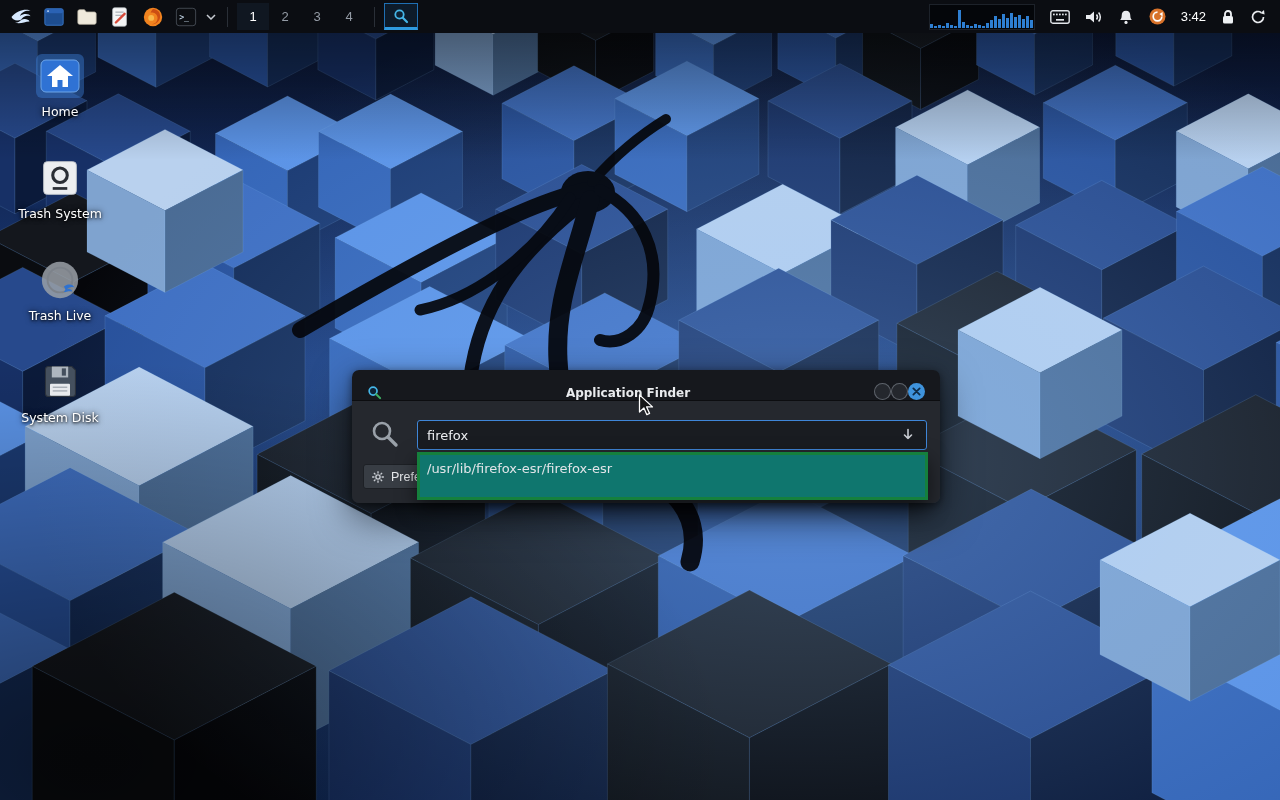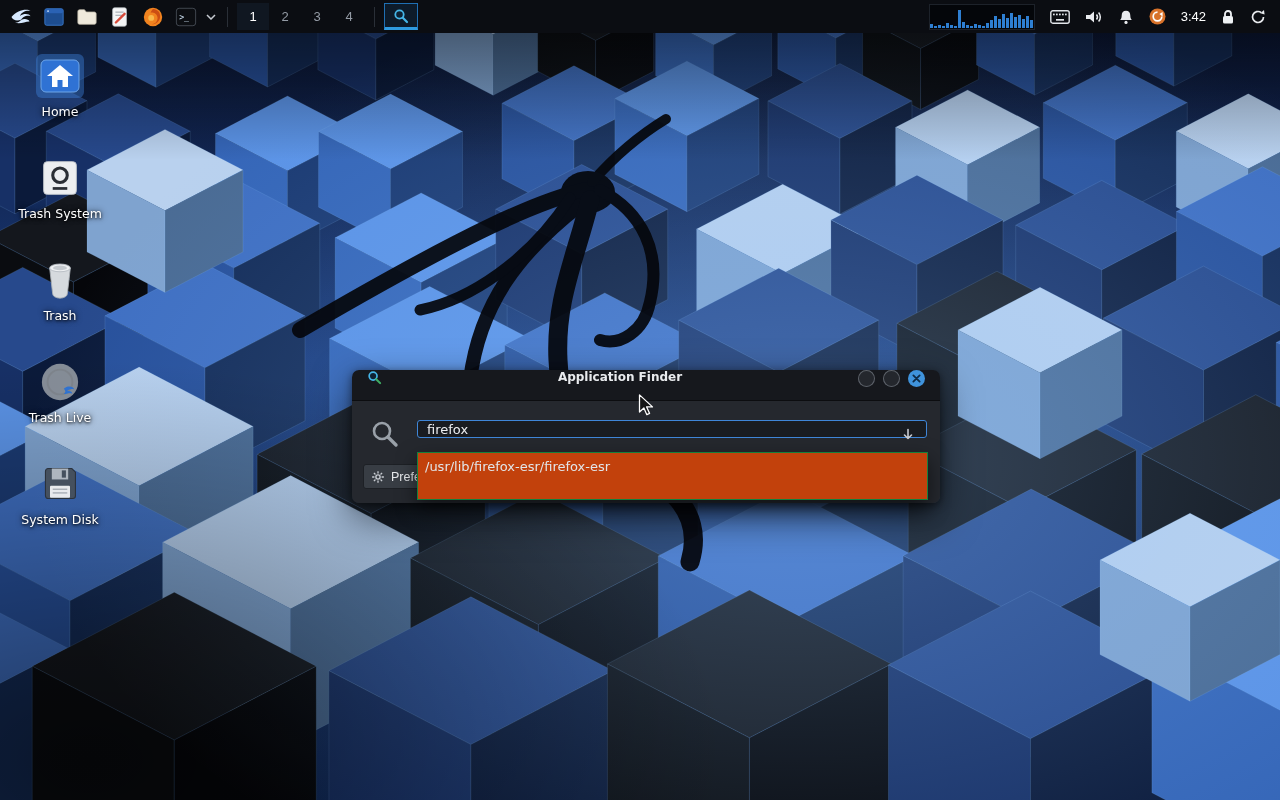--- a/index.html
+++ b/index.html
@@ -30,39 +30,39 @@
   
   .dicons{position:absolute;left:16px;top:54px;width:88px;display:flex;flex-direction:column;gap:37px;z-index:5;}
   .dicon{display:flex;flex-direction:column;align-items:center;gap:6px;justify-content:center;}
   .dicon .label{color:#fff;font-size:12.5px;text-shadow:0 1px 3px #000,0 0 6px rgba(0,0,0,.85);white-space:nowrap;}
   .dicon .glyph{width:48px;height:44px;display:flex;align-items:center;justify-content:center;}
   .dicon.selected .glyph{background:rgba(62,132,222,.42);border-radius:6px;}
 
   
   .window{position:absolute;left:352px;top:370px;width:588px;z-index:40;border-radius:7px;
           box-shadow:0 14px 38px rgba(0,0,0,.6),0 2px 8px rgba(0,0,0,.5);}
-  .titlebar{height:30px;background:#16181d;border-radius:7px 7px 0 0;display:flex;align-items:flex-start;
-            padding:0 15px;gap:8px;border-bottom:1px solid #0c0d10;}
+  .titlebar{height:30px;background:#16181d;border-radius:7px 7px 0 0;display:flex;align-items:flex-end;
+            padding:0 15px;gap:0;border-bottom:1px solid #0c0d10;}
   .title{flex:1;text-align:center;color:#e9ebee;font-size:12px;font-weight:bold;}
   .tb-btn{width:17px;height:17px;border-radius:50%;border:0;padding:0;display:flex;align-items:center;justify-content:center;}
   .tb-plain{background:#24272d;box-shadow:inset 0 0 0 1px #5c6169;}
   .tb-close{background:#3f93dc;}
   .win-body{background:#25282e;height:102px;border-radius:0 0 7px 7px;position:relative;}
-  .search-input{position:absolute;left:65px;top:19px;width:510px;height:18px;box-sizing:border-box;
+  .search-input{position:absolute;left:65px;top:19px;width:510px;height:30px;box-sizing:border-box;
                 background:#191c21;border:1px solid #3f86d8;border-radius:3px;color:#eceef1;font-size:13px;
                 padding:0 28px 0 9px;outline:none;caret-color:#fff;font-family:"DejaVu Sans",sans-serif;}
   .input-arrow{position:absolute;left:548px;top:26px;width:16px;height:16px;background:none;border:0;padding:0;}
   .big-mag{position:absolute;left:18px;top:18px;}
   .pref-btn{position:absolute;left:11px;top:63px;height:25px;display:flex;align-items:center;gap:6px;
             background:#383d44;border:1px solid #1d2025;border-radius:3px;color:#e6e8eb;font-size:12.5px;
             padding:0 10px 0 7px;white-space:nowrap;}
 
   
-  .popup{position:absolute;left:417px;top:452px;width:511px;height:48px;background:#c2410c;
-         border:1px solid #15803d;box-shadow:0 8px 20px rgba(0,0,0,.55);z-index:60;box-sizing:border-box;}
+  .popup{position:absolute;left:417px;top:452px;width:511px;height:48px;background:#0f766e;
+         border:3px solid #15803d;box-shadow:0 8px 20px rgba(0,0,0,.55);z-index:60;box-sizing:border-box;}
   .popup-item{height:26px;display:flex;align-items:center;padding:0 7px;color:#e2e5e9;font-size:13px;}
 
   .cursor{position:absolute;left:636px;top:394px;z-index:200;pointer-events:none;}
 </style>
 </head>
 <body>
 
 <div class="stage">
 
   <svg class="wallpaper" width="1280" height="800" viewBox="0 0 1280 800">
@@ -469,30 +469,20 @@
       <span class="glyph">
         <svg width="40" height="40" viewBox="0 0 44 44">
           <rect x="4" y="4" width="36" height="36" rx="4" fill="#eceef0" stroke="#c2c7cc" stroke-width="1"></rect>
           <circle cx="22" cy="19" r="8" fill="none" stroke="#2a2e34" stroke-width="3.4"></circle>
           <rect x="14" y="32" width="16" height="3" fill="#2a2e34"></rect>
         </svg>
       </span>
       <span class="label">Trash System</span>
     </div>
 
-    <div class="dicon">
-      <span class="glyph">
-        <svg width="38" height="42" viewBox="0 0 44 48">
-          <path d="M10 10 L13.5 40 a8.5,5 0 0 0 17 0 L34 10" fill="#d6dade" stroke="#aab0b6" stroke-width="1"></path>
-          <ellipse cx="22" cy="10" rx="12" ry="4.5" fill="#eef0f2" stroke="#b4bac0" stroke-width="1"></ellipse>
-          <ellipse cx="22" cy="10" rx="8" ry="2.8" fill="#c4c9ce"></ellipse>
-        </svg>
-      </span>
-      <span class="label">Trash</span>
-    </div>
 
     <div class="dicon">
       <span class="glyph">
         <svg width="42" height="42" viewBox="0 0 44 44">
           <circle cx="22" cy="22" r="19" fill="#9aa0a7" opacity="0.85"></circle>
           <circle cx="22" cy="22" r="13" fill="none" stroke="#7d838b" stroke-width="2"></circle>
           <path d="M26 29c4-3.5 10-2.5 11 .8-3.3-1.1-6.6.1-7.7 2.2 2.2-1.1 5.5-.1 5.5 2.2-3.3-1.1-6.6 1.1-8.8 0 2.2-1.1 2.2-3.3 0-5.2z" fill="#2f72d0"></path>
         </svg>
       </span>
       <span class="label">Trash Live</span>

